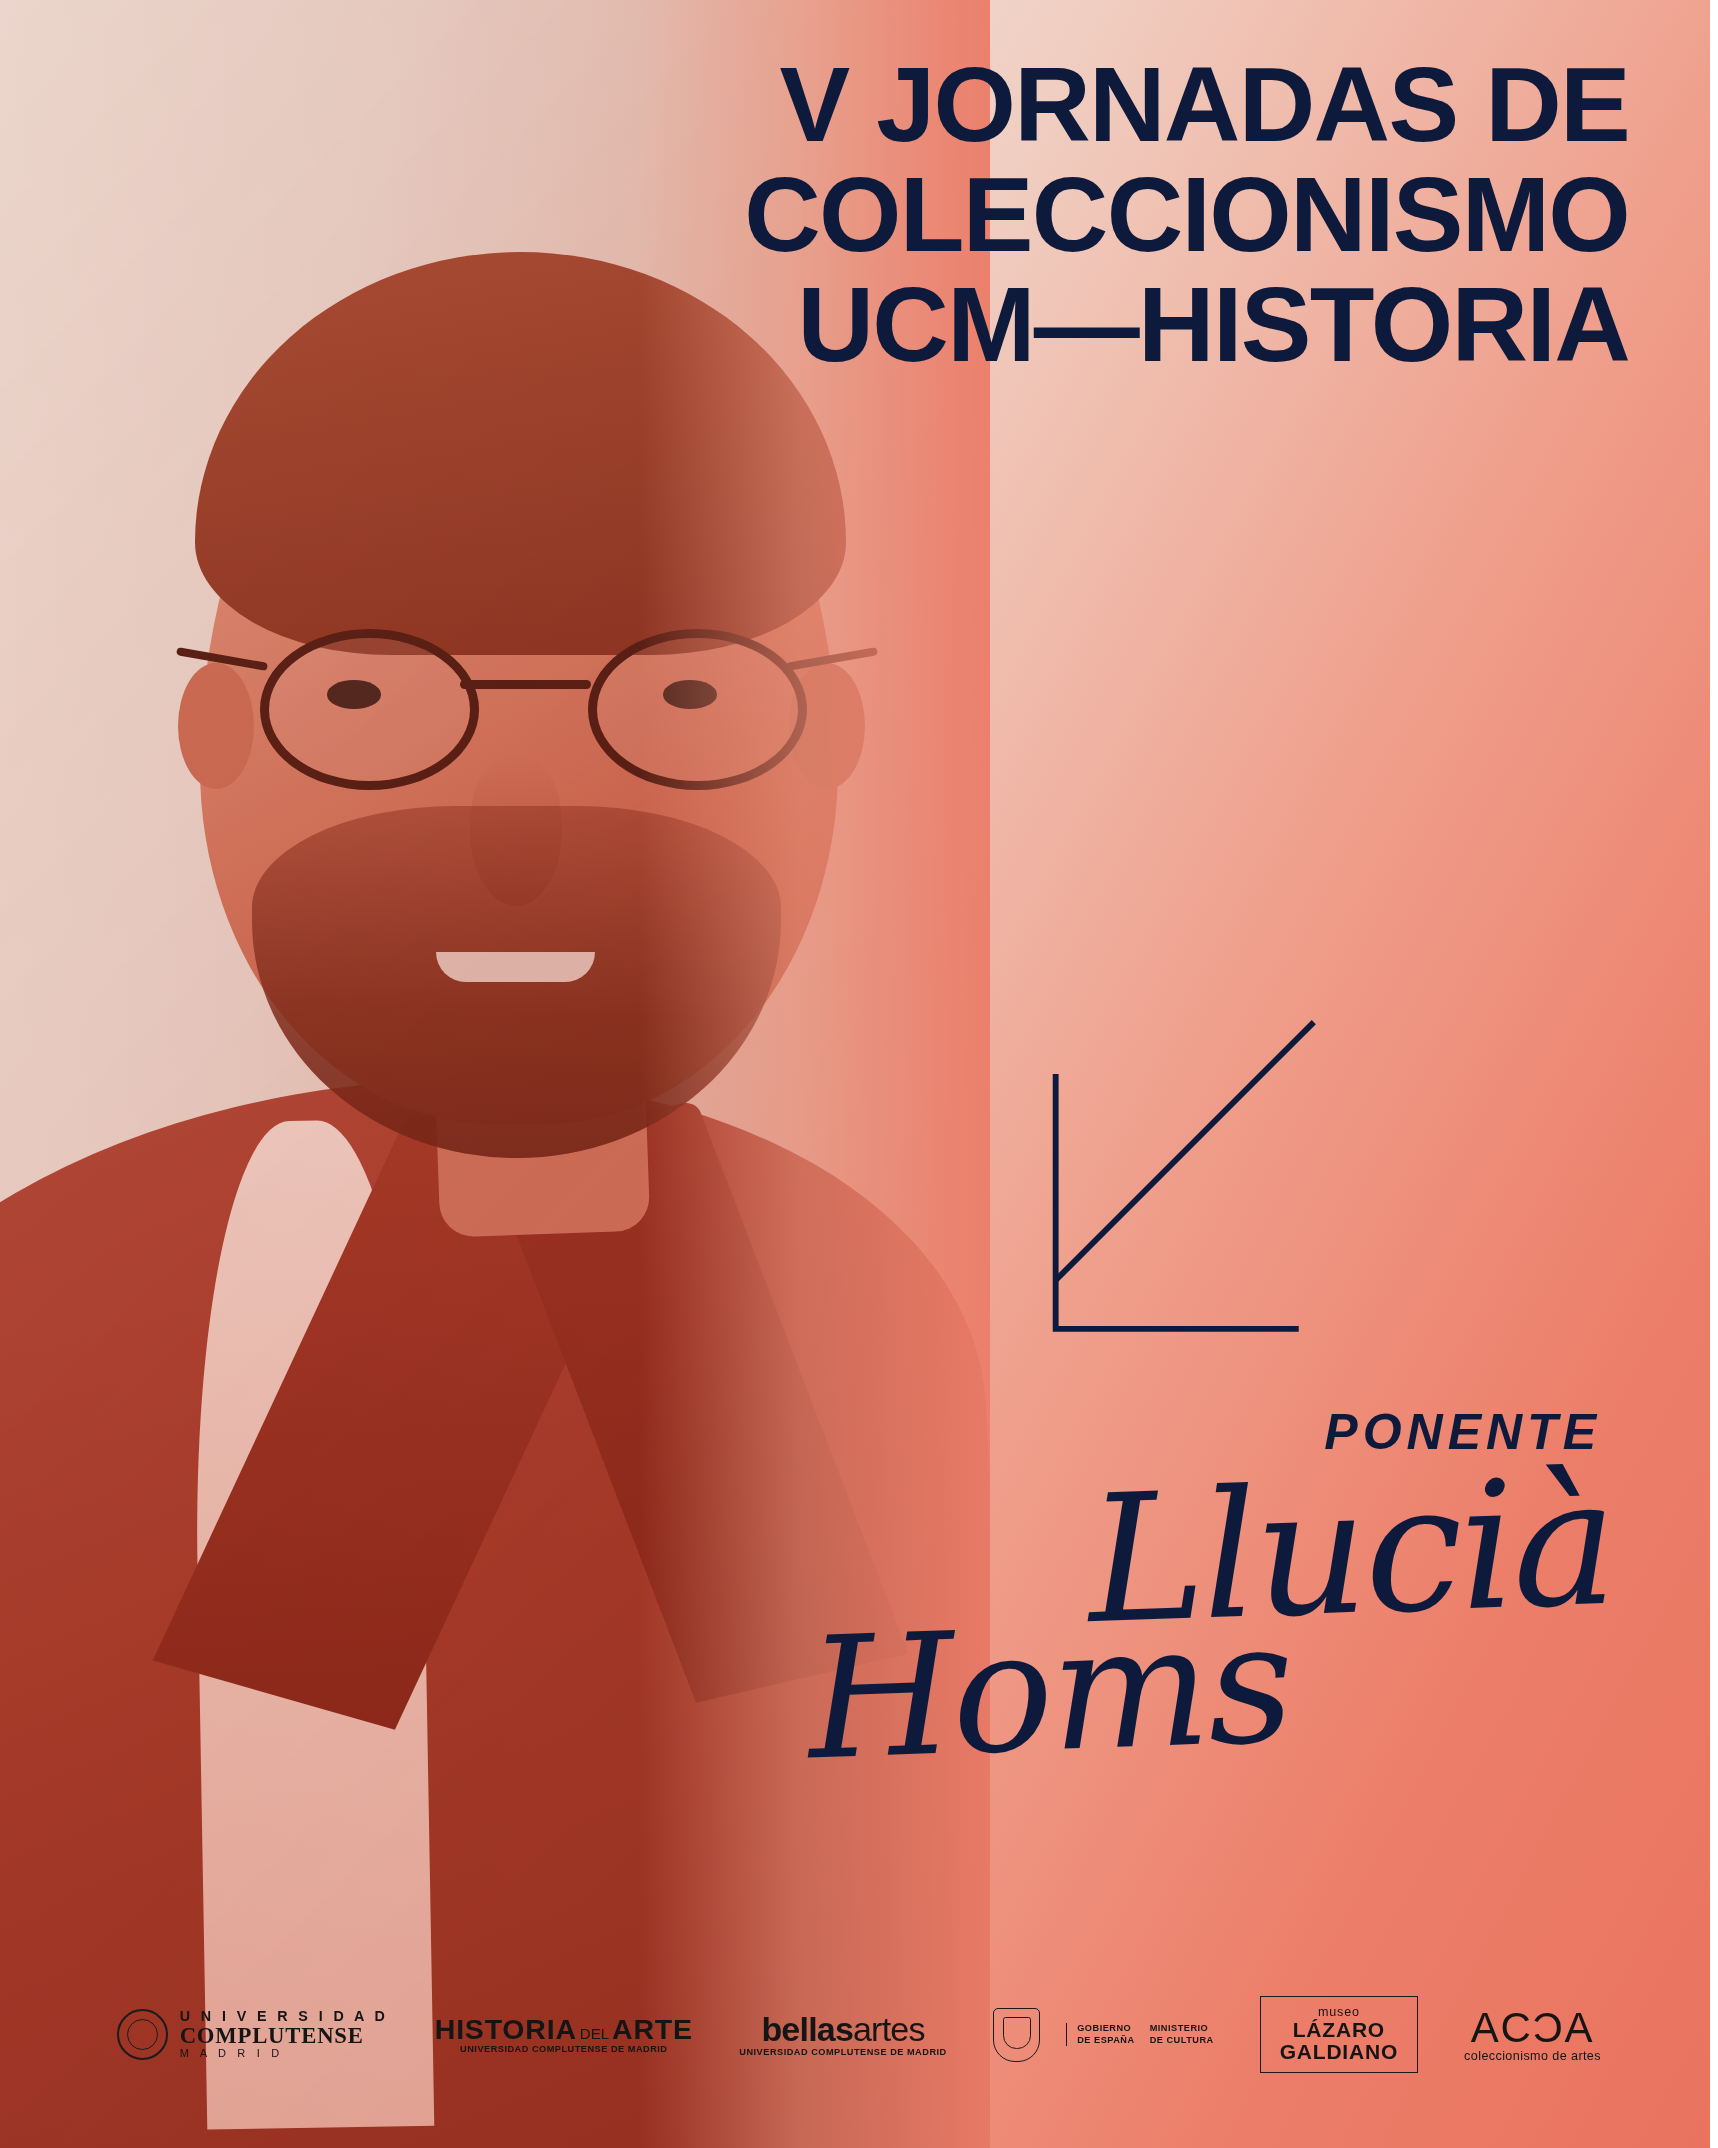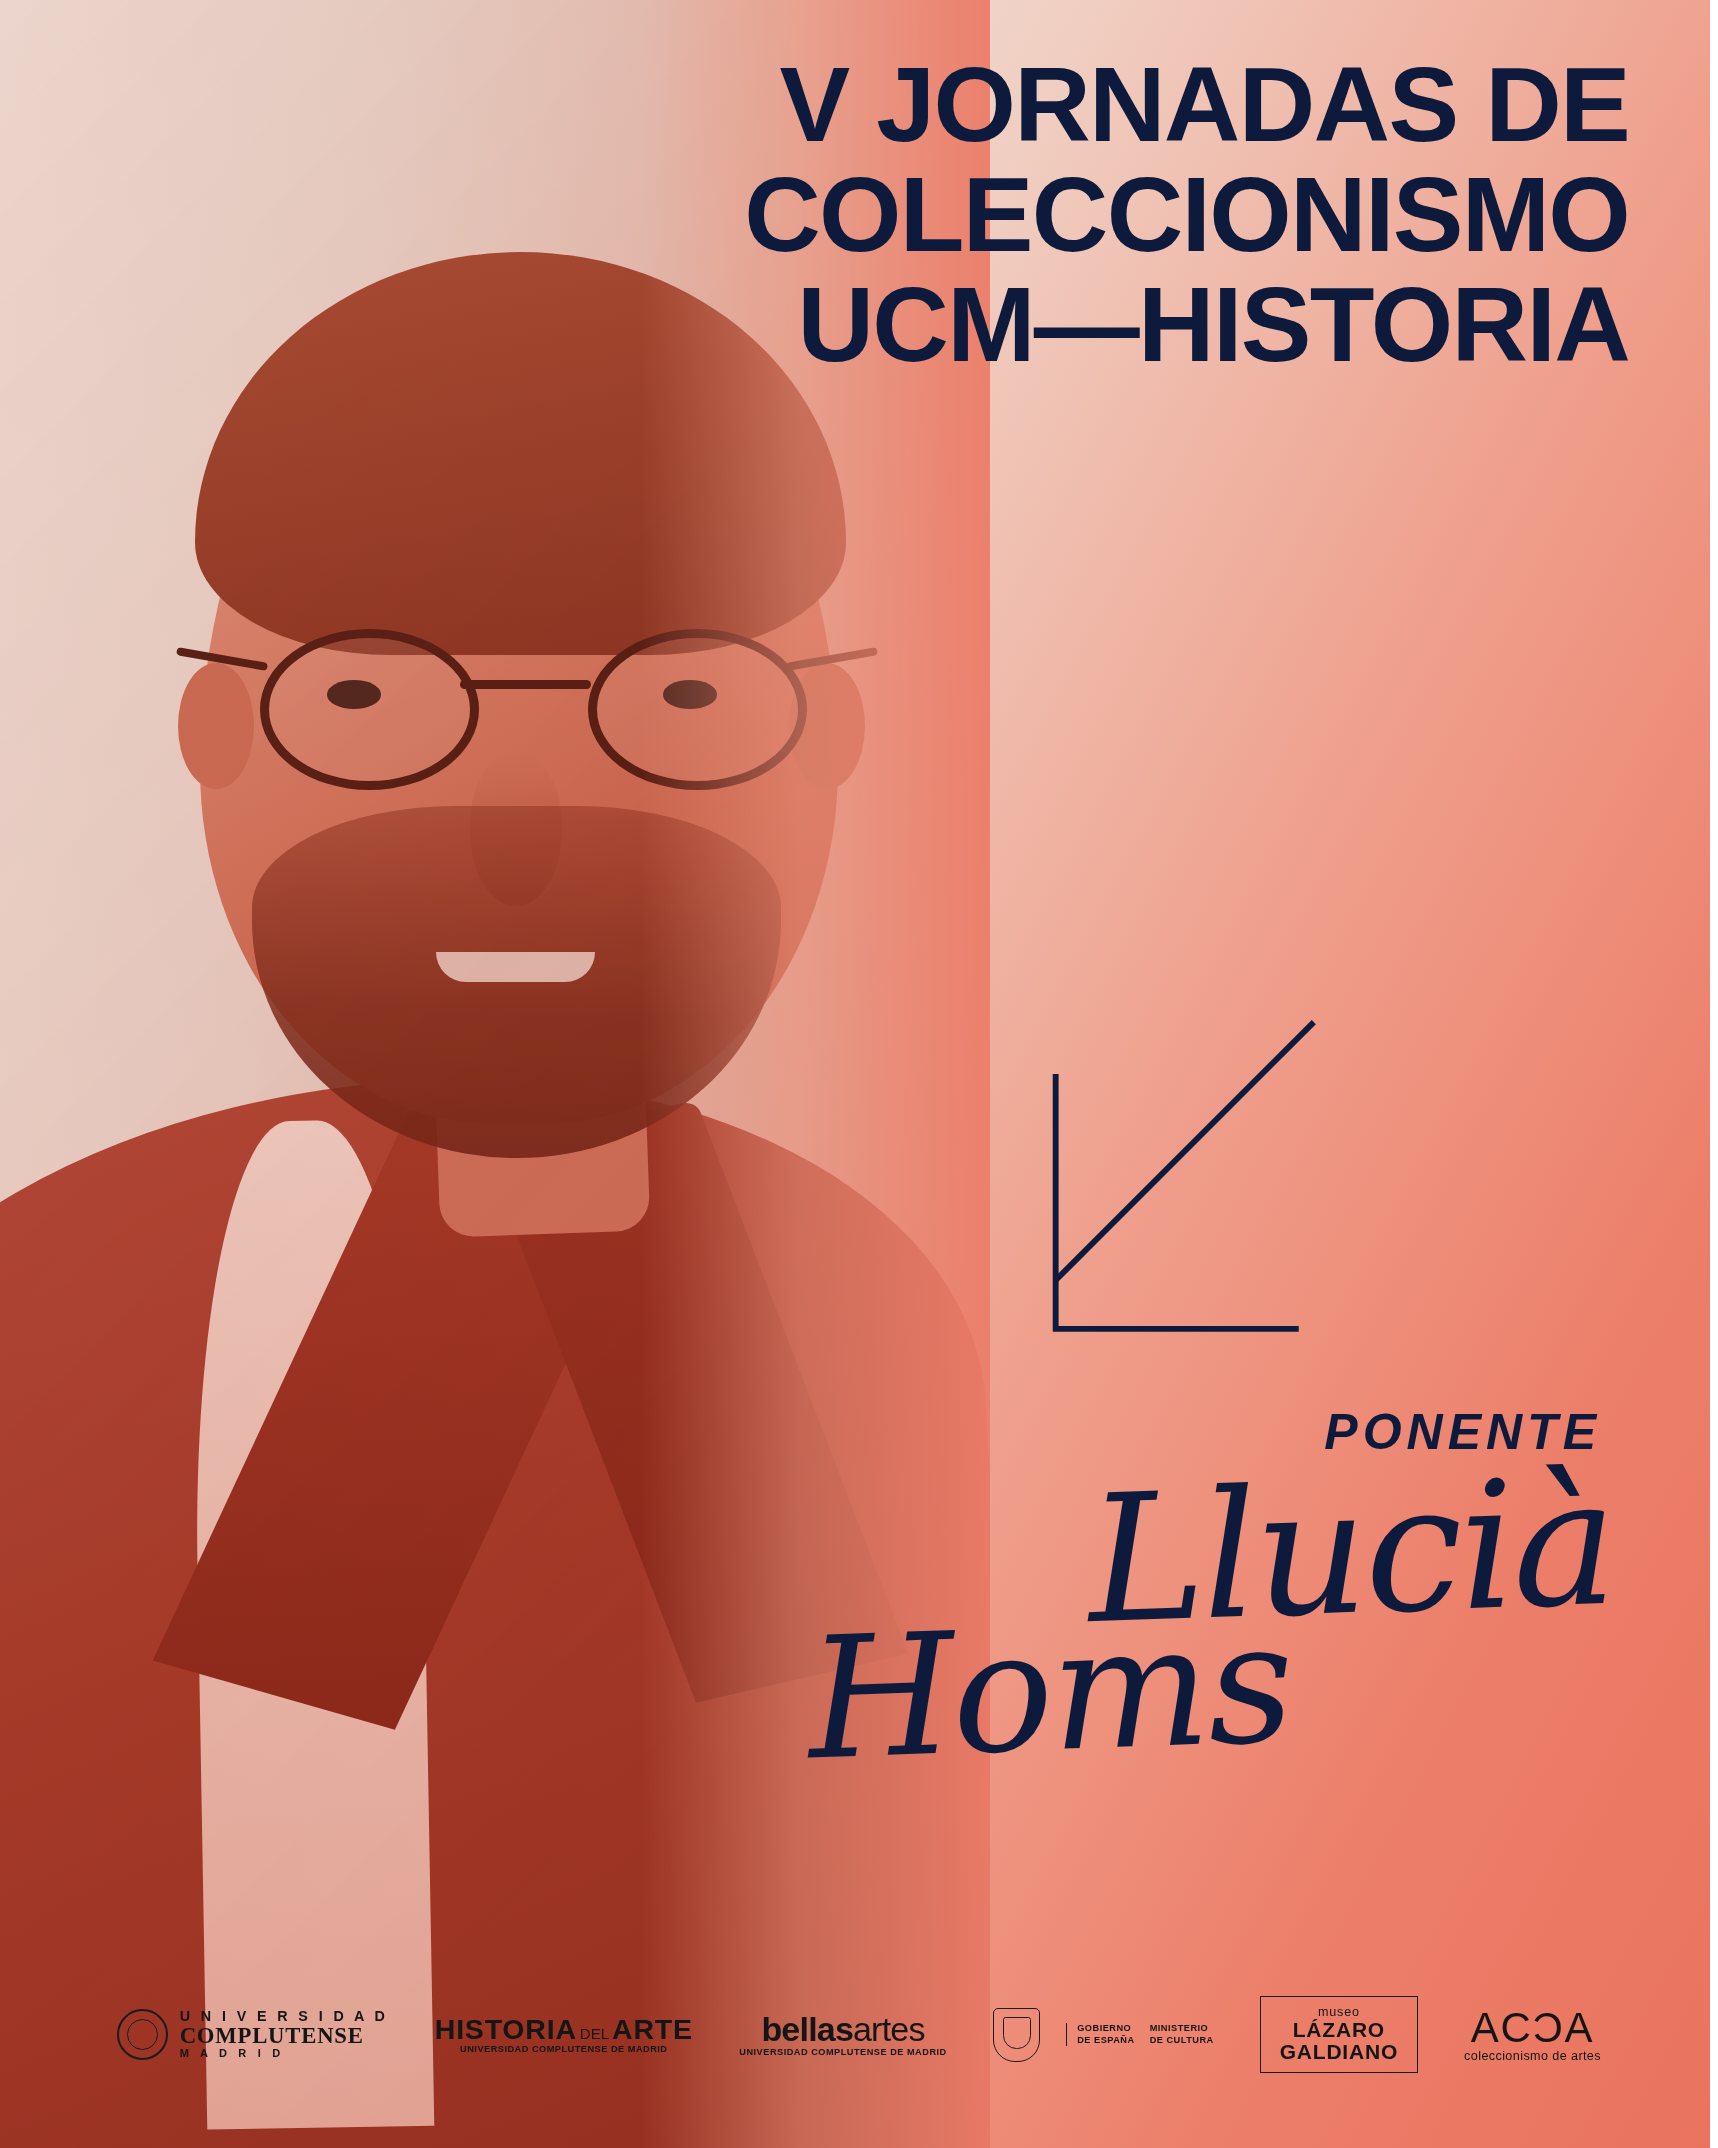--- a/index.html
+++ b/index.html
@@ -339,21 +339,21 @@
   .logo {
     display: flex;
     flex-direction: column;
     align-items: center;
     justify-content: center;
     text-align: center;
     line-height: 1.05;
   }
   .logo .l1 { font-size: 14.3px; letter-spacing: 3.4px; font-weight: 600; }
   .logo .l2 { font-size: 22.7px; font-family: "Liberation Serif", serif; font-weight: 700; letter-spacing: 0.8px; }
-  .logo .l3 { font-size: 11px; letter-spacing: 4.2px; font-weight: 700; }
+  .logo .l3 { font-size: 11px; letter-spacing: 4.2px; font-weight: 400; }
   .logo .tiny { font-size: 9.2px; letter-spacing: 0.5px; font-weight: 600; }
 
   .logo-ucm { flex-direction: row; gap: 11.7px; align-items: center; }
   .ucm-seal {
     width: 47px; height: 47px;
     border-radius: 50%;
     border: 2.5px solid #1b1b1b;
     position: relative;
   }
   .ucm-seal::after {

